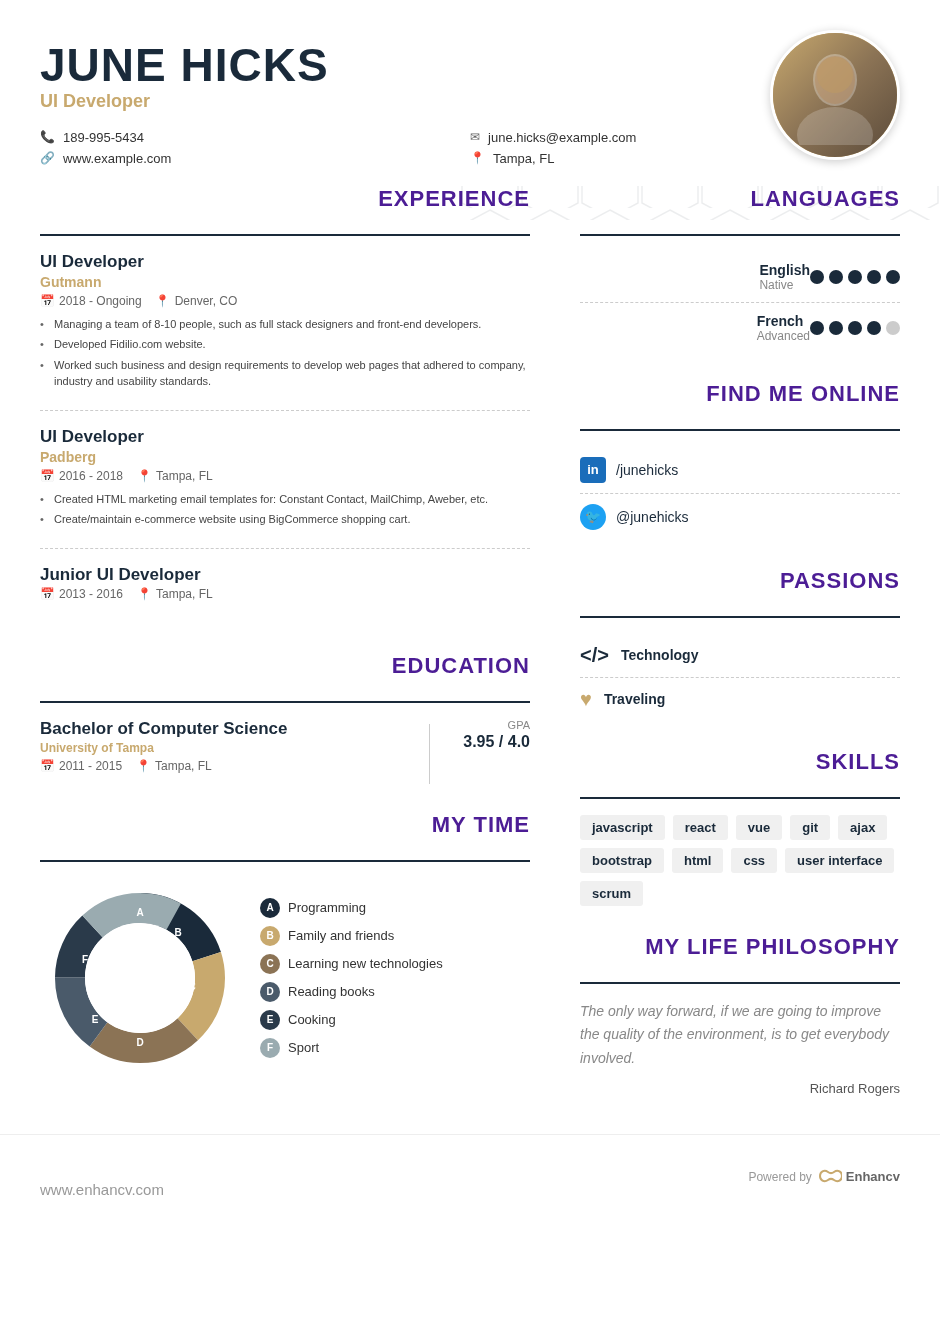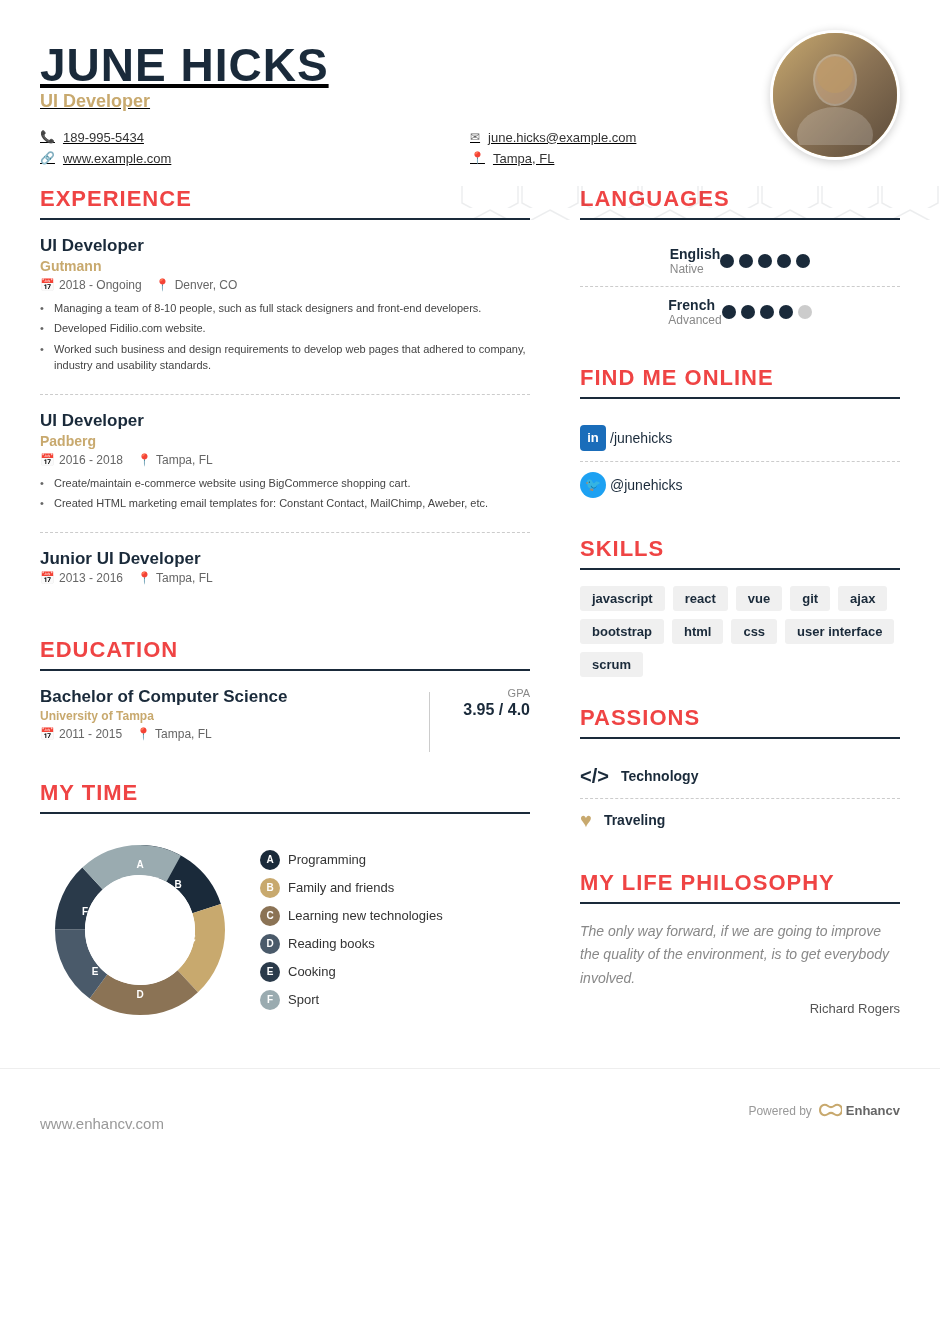--- a/index.html
+++ b/index.html
@@ -16,21 +16,20 @@
       min-height: 1330px;
       background: #fff;
       position: relative;
       overflow: hidden;
     }
     
     .header {
       padding: 40px 40px 20px 40px;
       position: relative;
       background: #fff;
-      text-decoration: underline;
     }
     .name {
       font-size: 46px;
       font-weight: 900;
       color: #1a2a3a;
       letter-spacing: 1px;
       line-height: 1.1;
     }
     .title {
       font-size: 18px;
@@ -99,26 +98,27 @@
       flex: 1;
       padding-left: 20px;
     }
     
     .section {
       margin-bottom: 28px;
     }
     .section-title {
       font-size: 22px;
       font-weight: 900;
-      color: #ef4444;
+      color: #4c1d95;
       letter-spacing: 1px;
       text-transform: uppercase;
       border-bottom: 2px solid #1a2a3a;
-      padding-bottom: 6px;
+      padding-bottom: 22px;
       margin-bottom: 16px;
+      text-align: right;
     }
     
     .exp-item {
       margin-bottom: 16px;
       padding-bottom: 16px;
       border-bottom: 1px dashed #ccc;
     }
     .exp-item:last-child {
       border-bottom: none;
     }
@@ -243,21 +243,21 @@
       justify-content: center;
       font-size: 10px;
       font-weight: 700;
       color: #fff;
       flex-shrink: 0;
     }
     
     .lang-item {
       display: flex;
       align-items: center;
-      justify-content: center;
+      justify-content: flex-end;
       padding: 10px 0;
       border-bottom: 1px dashed #ccc;
     }
     .lang-item:last-child { border-bottom: none; }
     .lang-name { font-weight: 700; font-size: 14px; color: #1a2a3a; }
     .lang-level { font-size: 12px; color: #888; }
     .lang-dots {
       display: flex;
       gap: 5px;
     }
@@ -265,21 +265,21 @@
       width: 14px;
       height: 14px;
       border-radius: 50%;
     }
     .lang-dot.filled { background: #1a2a3a; }
     .lang-dot.empty { background: #ccc; }
     
     .online-item {
       display: flex;
       align-items: center;
-      gap: 4px;
+      gap: 10px;
       padding: 10px 0;
       border-bottom: 1px dashed #ccc;
       font-size: 14px;
       color: #1a2a3a;
     }
     .online-item:last-child { border-bottom: none; }
     .online-icon {
       width: 26px;
       height: 26px;
       background: #1a6dba;
@@ -463,22 +463,22 @@
             <div class="exp-meta-item">
               <span>📅</span>
               <span>2016 - 2018</span>
             </div>
             <div class="exp-meta-item">
               <span>📍</span>
               <span>Tampa, FL</span>
             </div>
           </div>
           <ul class="exp-bullets">
+            <li>Created HTML marketing email templates for: Constant Contact, MailChimp, Aweber, etc.</li>
             <li>Create/maintain e-commerce website using BigCommerce shopping cart.</li>
-            <li>Created HTML marketing email templates for: Constant Contact, MailChimp, Aweber, etc.</li>
           </ul>
         </div>
 
         <div class="exp-item">
           <div class="exp-job-title">Junior UI Developer</div>
           <div class="exp-meta">
             <div class="exp-meta-item">
               <span>📅</span>
               <span>2013 - 2016</span>
             </div>
@@ -615,48 +615,48 @@
           <div class="online-icon">in</div>
           <span>/junehicks</span>
         </div>
         <div class="online-item">
           <div class="online-icon twitter">🐦</div>
           <span>@junehicks</span>
         </div>
       </div>
 
       <div class="section">
+        <div class="section-title">PASSIONS</div>
+        <div class="passion-item">
+          <span class="passion-icon">&lt;/&gt;</span>
+          <span>Technology</span>
+        </div>
+        <div class="passion-item">
+          <span class="passion-icon heart">♥</span>
+          <span>Traveling</span>
+        </div>
+      </div>
+
+      <div class="section">
         <div class="section-title">SKILLS</div>
         <div class="skills-grid">
           <span class="skill-tag">javascript</span>
           <span class="skill-tag">react</span>
           <span class="skill-tag">vue</span>
           <span class="skill-tag">git</span>
           <span class="skill-tag">ajax</span>
           <span class="skill-tag">bootstrap</span>
           <span class="skill-tag">html</span>
           <span class="skill-tag">css</span>
           <span class="skill-tag">user interface</span>
           <span class="skill-tag">scrum</span>
         </div>
       </div>
 
       <div class="section">
-        <div class="section-title">PASSIONS</div>
-        <div class="passion-item">
-          <span class="passion-icon">&lt;/&gt;</span>
-          <span>Technology</span>
-        </div>
-        <div class="passion-item">
-          <span class="passion-icon heart">♥</span>
-          <span>Traveling</span>
-        </div>
-      </div>
-
-      <div class="section">
         <div class="section-title">MY LIFE PHILOSOPHY</div>
         <div class="philosophy-quote">The only way forward, if we are going to improve the quality of the environment, is to get everybody involved.</div>
         <div class="philosophy-author">Richard Rogers</div>
       </div>
     </div>
   </div>
 
   <div class="footer">
     <span class="footer-site">www.enhancv.com</span>
     <div class="footer-powered">

